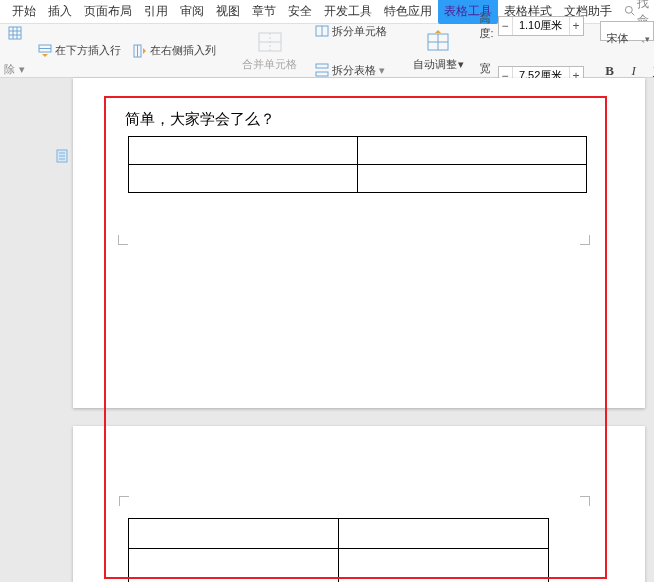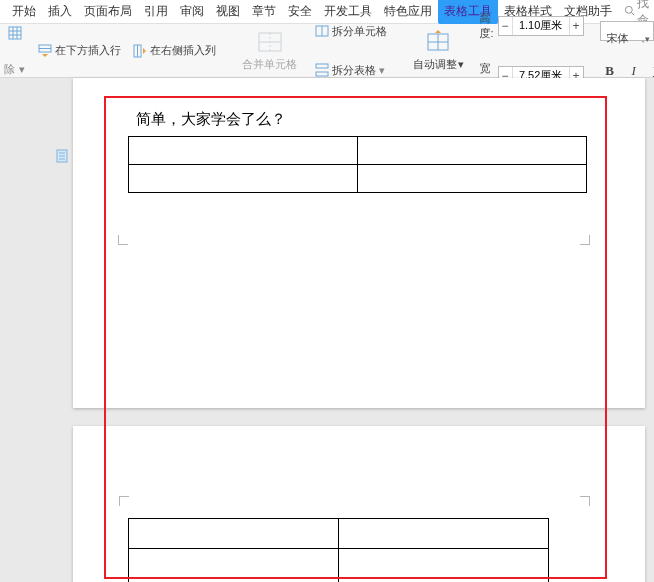--- a/index.html
+++ b/index.html
@@ -43,21 +43,21 @@
 
 .canvas { position:relative; width:654px; height:504px; background:#e9e9e9; }
 .page { position:absolute; left:73px; background:#fff; box-shadow:0 1px 3px rgba(0,0,0,.25); width:572px; }
 .page1 { top:0; height:330px; }
 .page2 { top:348px; height:234px; }
 .redbox { position:absolute; left:104px; top:18px; width:503px; height:483px; border:2px solid #ec1c24; pointer-events:none; }
 
 .sideicon { position:absolute; left:56px; top:71px; width:12px; height:14px; }
 .sideicon svg { width:12px; height:14px; }
 
-.doctext { position:absolute; left:63px; top:32px; font-size:15px; font-family:"SimSun",serif; color:#000; }
+.doctext { position:absolute; left:52px; top:32px; font-size:15px; font-family:"SimSun",serif; color:#000; }
 
 .tbl { position:absolute; left:55px; border-collapse:collapse; }
 .tbl td { border:1px solid #000; width:229px; height:28px; }
 .tblA { top:58px; }
 .tblB { top:92px; }
 .tbl.b td { width:210px; height:30px; }
 
 .cropL, .cropR { position:absolute; width:10px; height:10px; }
 .cropL::before,.cropL::after,.cropR::before,.cropR::after { content:""; position:absolute; background:#b5b5b5; }
 .cropL::before { width:1px; height:10px; left:0; top:0; }

